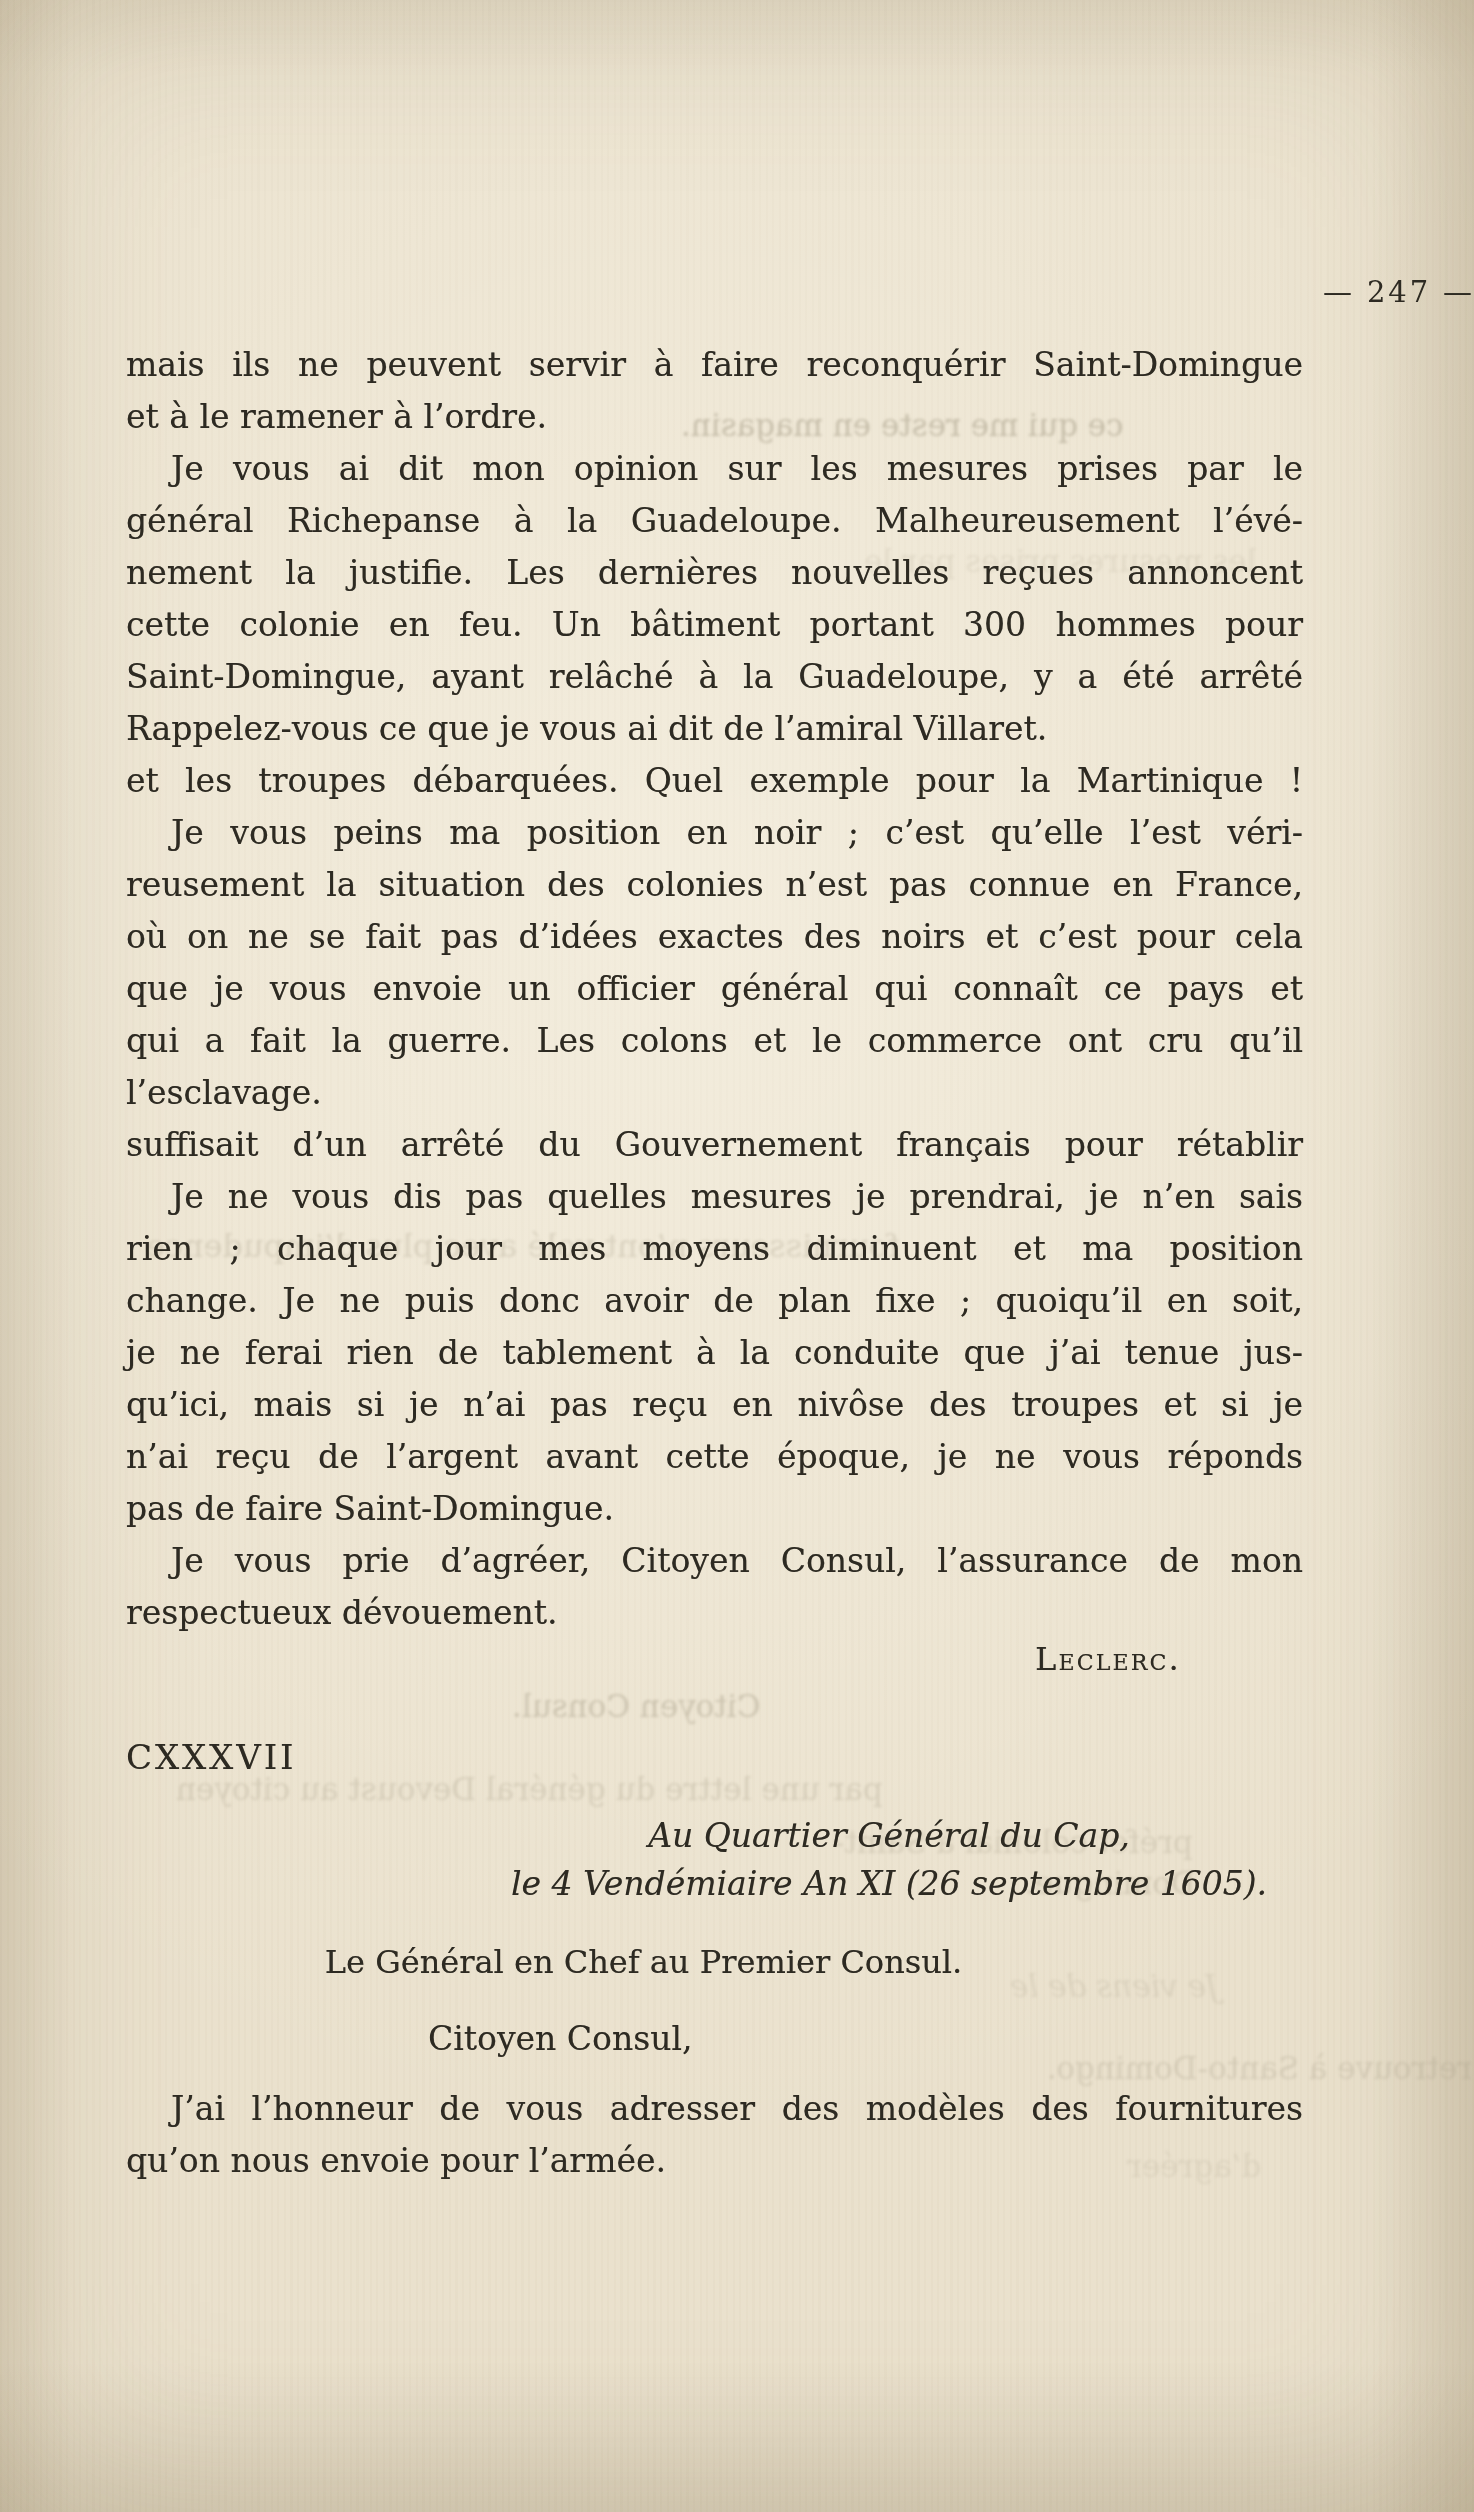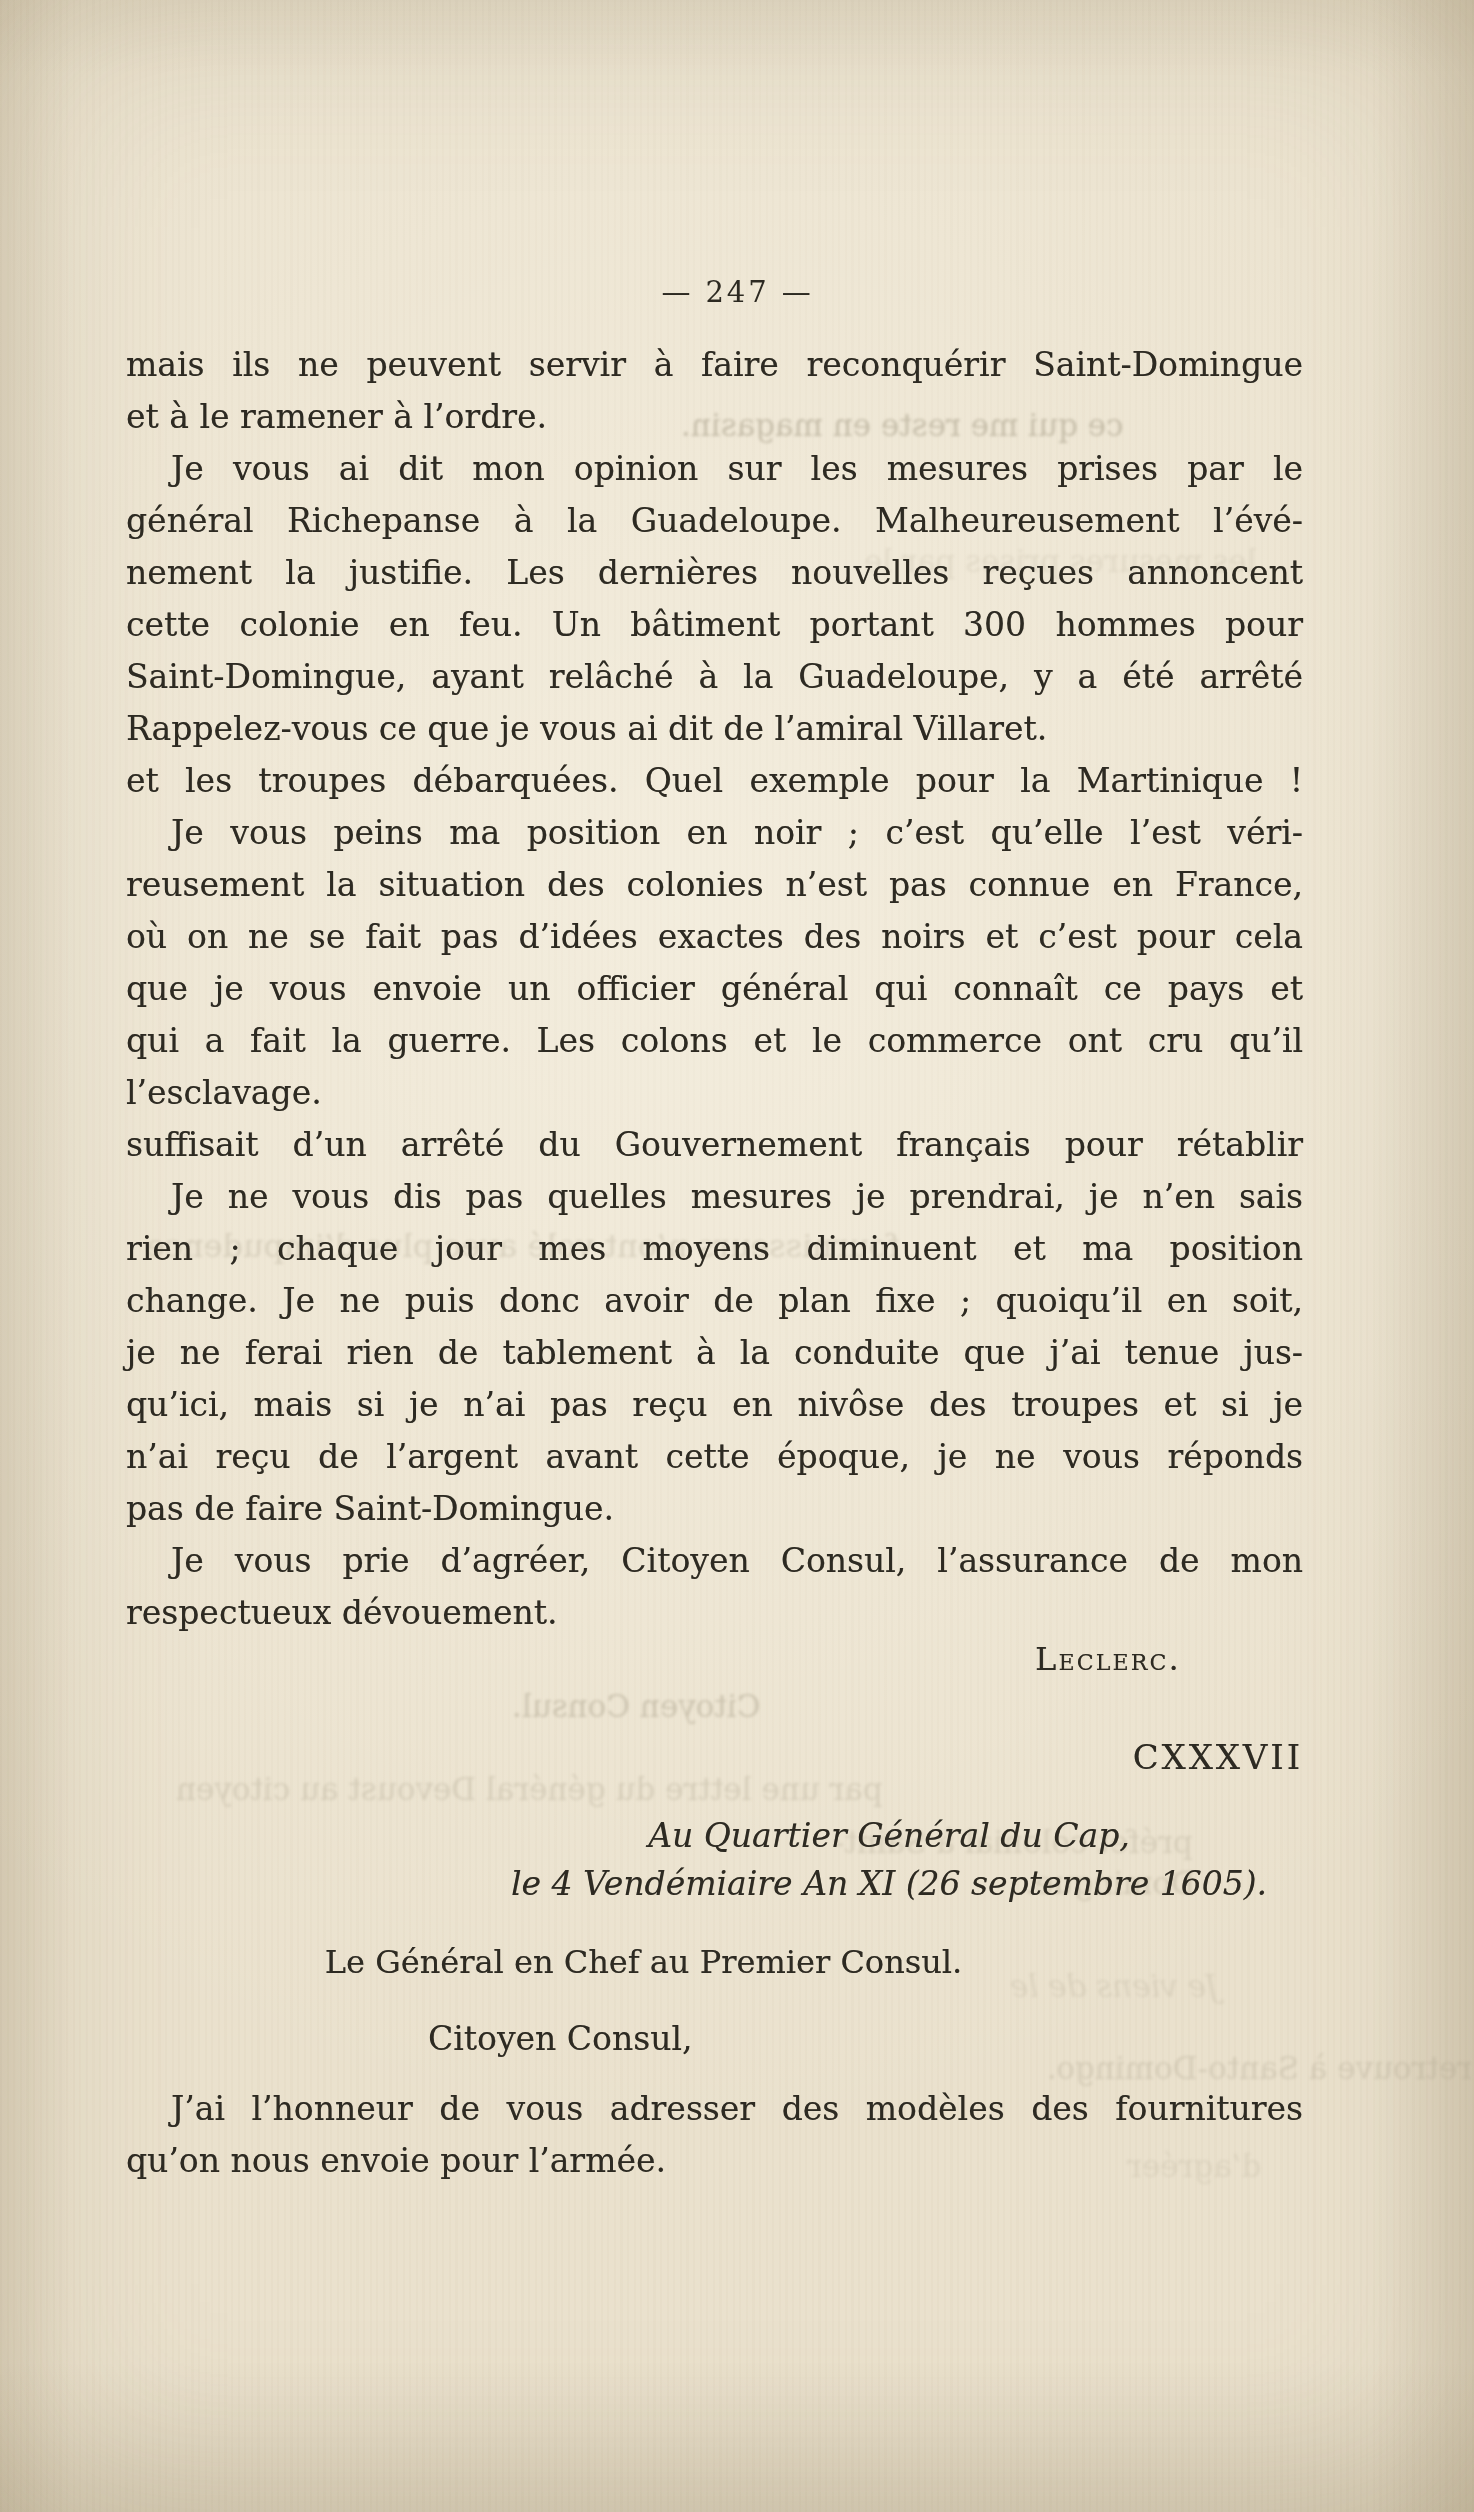--- a/index.html
+++ b/index.html
@@ -15,21 +15,21 @@
       radial-gradient(ellipse 120% 80% at 46% 36%, rgba(255,252,242,0.45), rgba(255,252,242,0) 62%),
       linear-gradient(90deg, rgba(122,102,68,0.10) 0, rgba(0,0,0,0) 5%, rgba(0,0,0,0) 93%, rgba(122,102,68,0.14) 100%),
       linear-gradient(0deg, rgba(112,95,62,0.13) 0, rgba(0,0,0,0) 6%, rgba(0,0,0,0) 97%, rgba(112,95,62,0.05) 100%),
       repeating-linear-gradient(90deg, rgba(165,145,108,0.045) 0 2.2px, rgba(0,0,0,0) 2.2px 6.6px),
       #eae1cd;
     box-shadow: inset 0 0 190px rgba(118,98,58,0.22);
   }
   .content{position:relative;z-index:2;}
   .pageno{
     padding-top:274px;height:37px;line-height:37px;
-    text-align:center;font-size:29px;letter-spacing:2.9px;
+    text-align:right;font-size:29px;letter-spacing:2.9px;
   }
   .textblock{width:1177px;margin:28px 0 0 126px;}
   .line{
     height:52px;line-height:52px;font-size:33px;
     text-align:justify;text-align-last:justify;
     white-space:normal;
     text-shadow:0.2px 0.3px 0.6px rgba(44,40,30,0.45);
   }
   .line.last{text-align-last:left;}
   .line.indent{padding-left:45px;}
@@ -37,21 +37,21 @@
     width:1177px;margin:-5.9px 0 0 126px;
     height:52px;line-height:52px;
     font-size:32px;text-align:right;padding-right:122px;
     font-variant:small-caps;letter-spacing:2.2px;
     box-sizing:border-box;
     text-shadow:0.2px 0.3px 0.6px rgba(44,40,30,0.45);
   }
   .heading{
     width:1177px;margin:47px 0 0 126px;
     height:51px;line-height:51px;
-    text-align:right;font-size:34px;letter-spacing:2.9px;
+    text-align:left;font-size:34px;letter-spacing:2.9px;
     text-shadow:0.2px 0.3px 0.6px rgba(44,40,30,0.45);
   }
   .dateblock{
     width:900px;margin:29px 0 0 439px;
     text-align:center;font-style:italic;font-size:33px;line-height:48px;
     text-shadow:0.2px 0.3px 0.6px rgba(44,40,30,0.45);
   }
   .address{
     width:1177px;margin:31px 0 0 55px;
     height:47px;line-height:47px;

